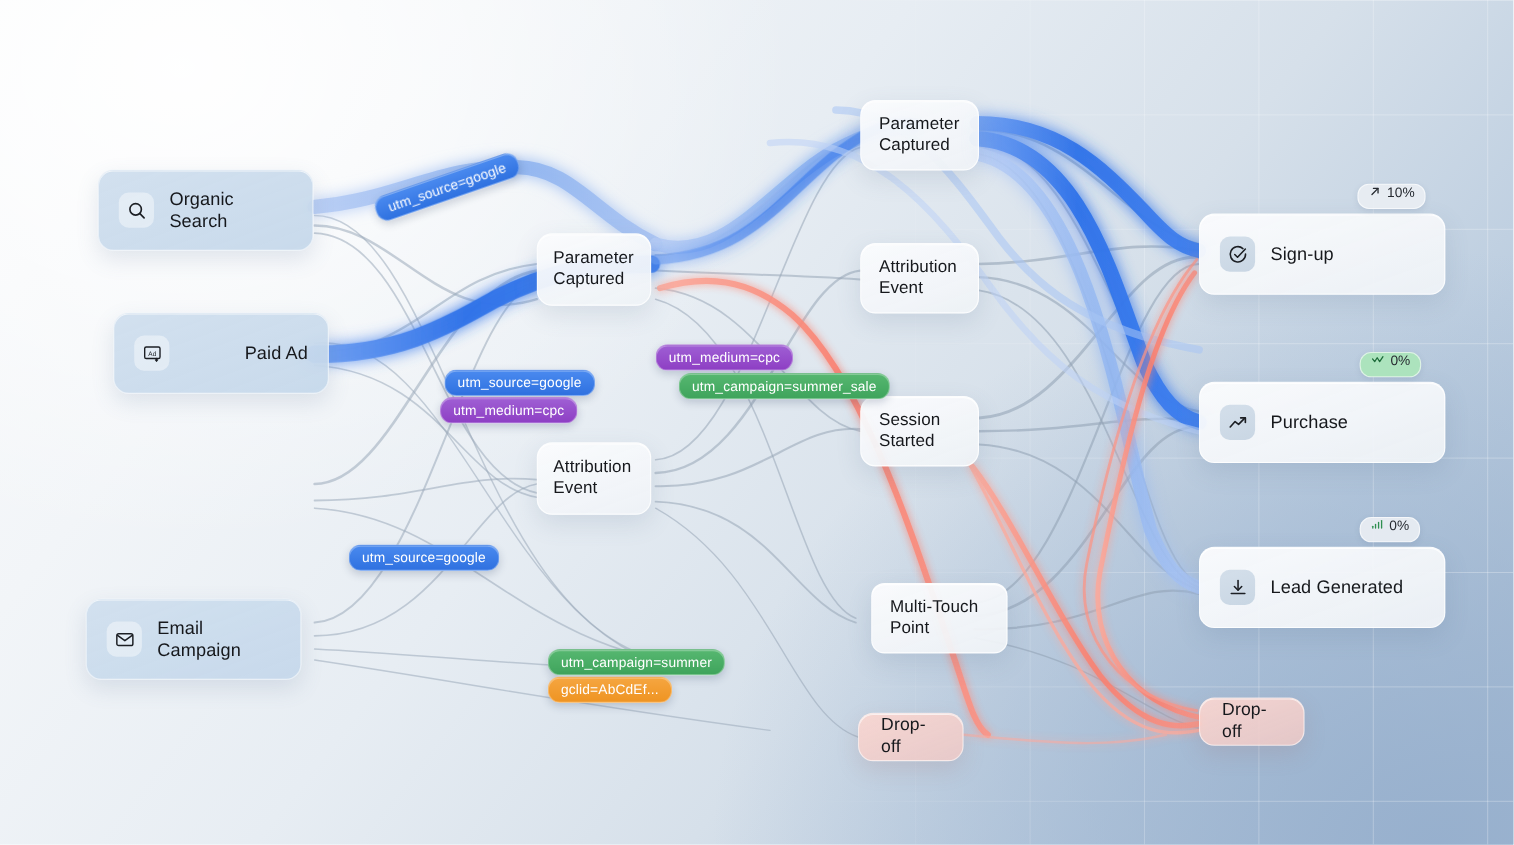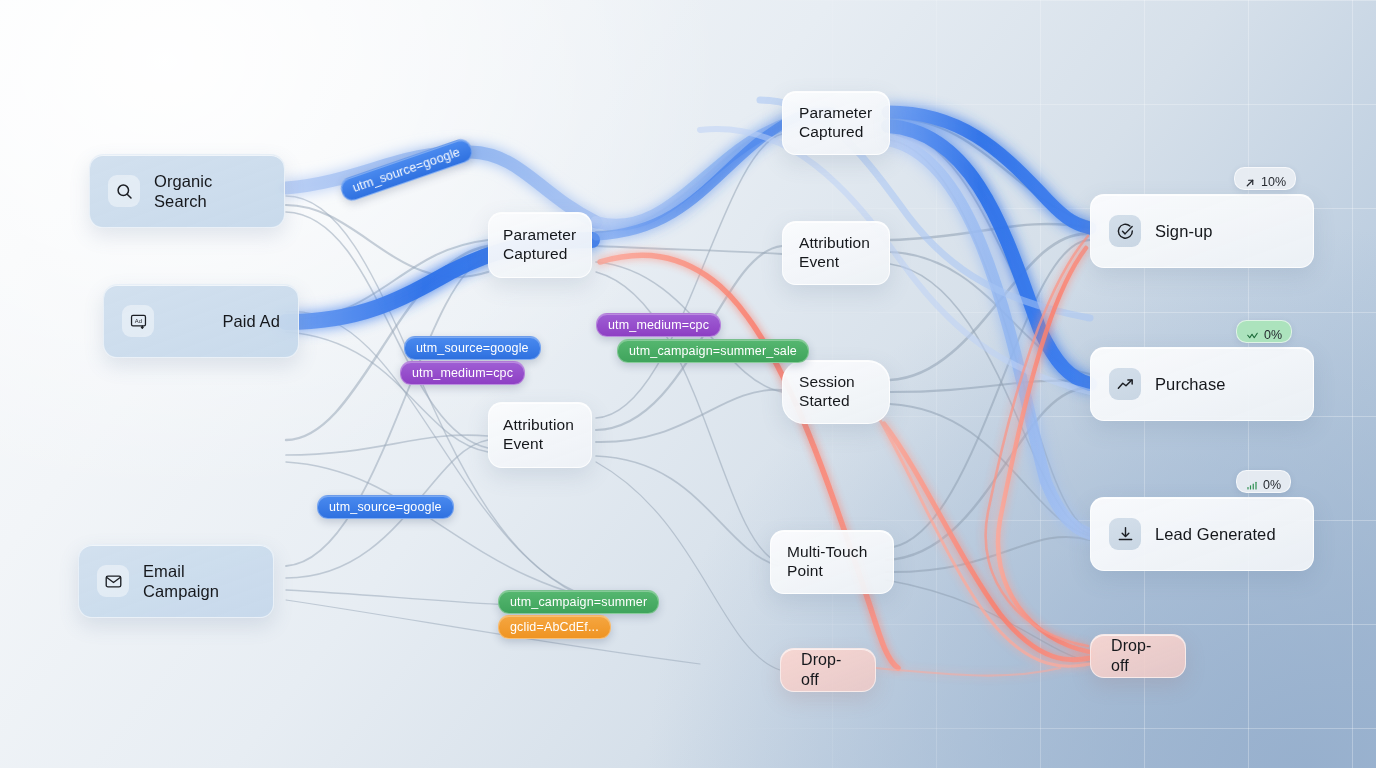--- a/index.html
+++ b/index.html
@@ -131,21 +131,21 @@
   }
   .pill.blue   { background: linear-gradient(180deg, #4a8aef 0%, #2f71e0 100%); }
   .pill.purple { background: linear-gradient(180deg, #9f5fd4 0%, #8e3fc4 100%); }
   .pill.green  { background: linear-gradient(180deg, #56b770 0%, #3fa45c 100%); }
   .pill.orange { background: linear-gradient(180deg, #f5a641 0%, #ef9422 100%); }
 
   
   .badge {
     position: absolute;
     display: inline-flex;
-    align-items: flex-end;
+    align-items: flex-start;
     gap: 5px;
     height: 21px;
     padding: 0 9px;
     border-radius: 10.5px;
     font-size: 12.5px;
     color: #262a30;
     white-space: nowrap;
     box-shadow: 0 2px 6px rgba(70,95,130,0.14);
     border: 1px solid rgba(255,255,255,0.6);
   }
@@ -310,25 +310,25 @@
   </div>
 
   <div class="node stage-node center" style="left:782px; top:91px;">
     <span class="label">Parameter
 Captured</span>
   </div>
   <div class="node stage-node center" style="left:782px; top:221px;">
     <span class="label">Attribution
 Event</span>
   </div>
-  <div class="node stage-node center" style="left:782px; top:360px;border-radius:22px;">
+  <div class="node stage-node center" style="left:782px; top:360px;">
     <span class="label">Session
 Started</span>
   </div>
-  <div class="node stage-node center" style="left:770px; top:530px; width:124px;">
+  <div class="node stage-node center" style="left:792px; top:530px; width:124px;border-radius:12px;">
     <span class="label">Multi-Touch
 Point</span>
   </div>
 
   <div class="node stage-node outcome" style="left:1090px; top:194px;">
     <span class="icon-chip">
       <svg width="19" height="19" viewBox="0 0 24 24" fill="none" stroke="#1c1f24" stroke-width="1.8" stroke-linecap="round" stroke-linejoin="round">
         <path d="M20.6 11.3 A8.8 8.8 0 1 1 17.6 5.0"></path>
         <path d="M8.2 11.8 L11.4 15 L20.4 5.6"></path>
       </svg>

